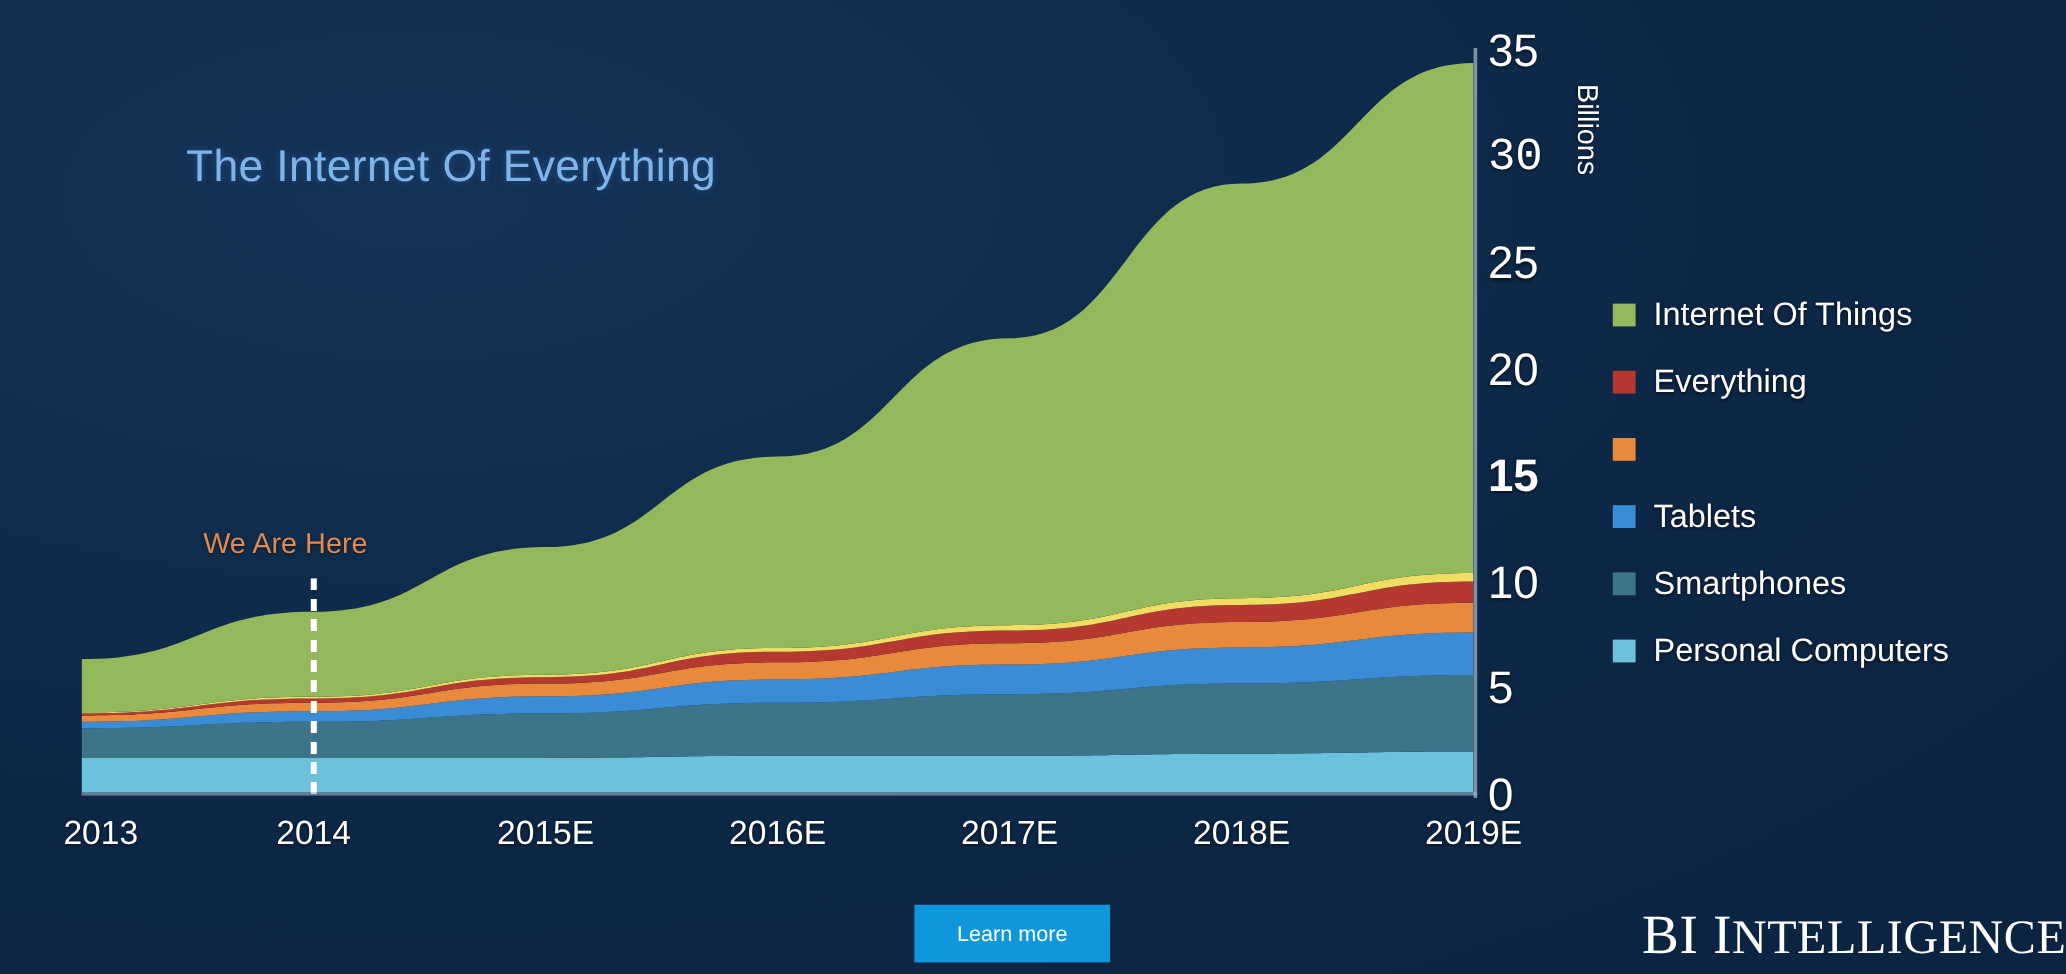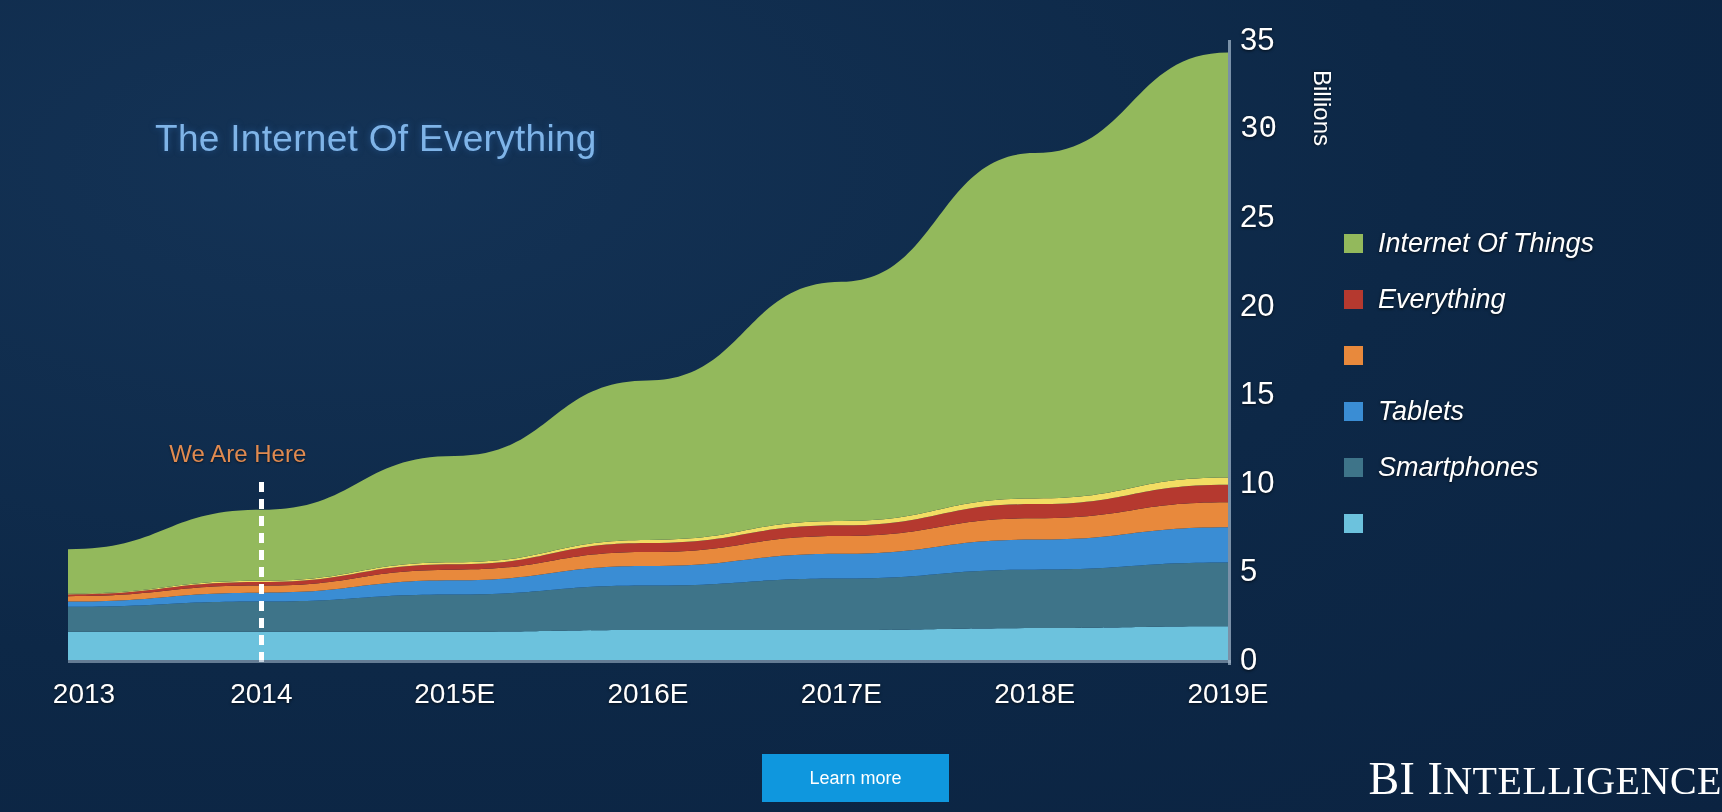--- a/index.html
+++ b/index.html
@@ -85,21 +85,21 @@
     top: 660px;
     width: 1163px;
     height: 3px;
     background: #9fb4c8;
     opacity: 0.6;
   }
 
   .y-tick {
     position: absolute;
     left: 1240px;
-    font-size: 31px;
+    font-size: 38px;
     color: #ffffff;
     text-shadow: 0 1px 3px rgba(0,0,0,0.7);
     line-height: 1;
     white-space: nowrap;
   }
   .x-tick {
     position: absolute;
     top: 678px;
     font-size: 28px;
     color: #ffffff;
@@ -116,23 +116,22 @@
     color: #ffffff;
     text-shadow: 0 1px 3px rgba(0,0,0,0.7);
     writing-mode: vertical-rl;
     white-space: nowrap;
   }
 
   
   #legend {
     position: absolute;
     left: 1344px;
-    top: 215px;
+    top: 234px;
     width: 370px;
-    font-style: italic;
   }
   .legend-item {
     display: flex;
     align-items: center;
     height: 56px;
   }
   .legend-swatch {
     width: 19px;
     height: 19px;
     flex: 0 0 19px;
@@ -143,21 +142,21 @@
     color: #ffffff;
     text-shadow: 0 1px 3px rgba(0,0,0,0.7);
     white-space: nowrap;
   }
 
   
   #learn-more-button {
     position: absolute;
     left: 762px;
     top: 754px;
-    width: 187px;
+    width: 163px;
     height: 48px;
     background: #0f97de;
     border: none;
     color: #ffffff;
     font-size: 18px;
     font-family: "Liberation Sans", sans-serif;
     cursor: pointer;
     display: flex;
     align-items: center;
     justify-content: center;
@@ -197,21 +196,21 @@
 
   <div id="we-are-here-label" style="left: 169.333px;">We Are Here</div>
   <div id="we-are-here-line" style="left: 259.333px;"></div>
 
   <div id="y-axis-line"></div>
   <div id="x-axis-line"></div>
   <div id="y-ticks">
       <div class="y-tick" style="top: 644px;">0</div>
       <div class="y-tick" style="top: 555.429px;">5</div>
       <div class="y-tick" style="top: 466.857px;">10</div>
-      <div class="y-tick" style="top: 378.286px;">15</div>
+      <div class="y-tick" style="top: 378.286px; font-weight: bold;">15</div>
       <div class="y-tick" style="top: 289.714px;">20</div>
       <div class="y-tick" style="top: 201.143px;">25</div>
       <div class="y-tick" style="top: 112.571px; font-family: Liberation Mono, monospace;">30</div>
       <div class="y-tick" style="top: 24px;">35</div>
     </div>
   <div id="x-ticks">
       <div class="x-tick" style="left: 68px; margin-left: 16px;">2013</div>
       <div class="x-tick" style="left: 261.333px;">2014</div>
       <div class="x-tick" style="left: 454.667px;">2015E</div>
       <div class="x-tick" style="left: 648px;">2016E</div>
@@ -236,20 +235,21 @@
       <div class="legend-item">
         <span class="legend-swatch" style="background: rgb(58, 141, 212);"></span>
         <span class="legend-label">Tablets</span>
       </div>
       <div class="legend-item">
         <span class="legend-swatch" style="background: rgb(62, 116, 137);"></span>
         <span class="legend-label">Smartphones</span>
       </div>
       <div class="legend-item">
         <span class="legend-swatch" style="background: rgb(108, 194, 221);"></span>
+        <span class="legend-label">Personal Computers</span>
       </div>
     </div>
 
   <button id="learn-more-button">Learn more</button>
   <div id="brand-logo">
     <span>BI</span><span>&nbsp;</span><span>I</span><span class="brand-small">NTELLIGENCE</span>
   </div>
 
 </div>
 

